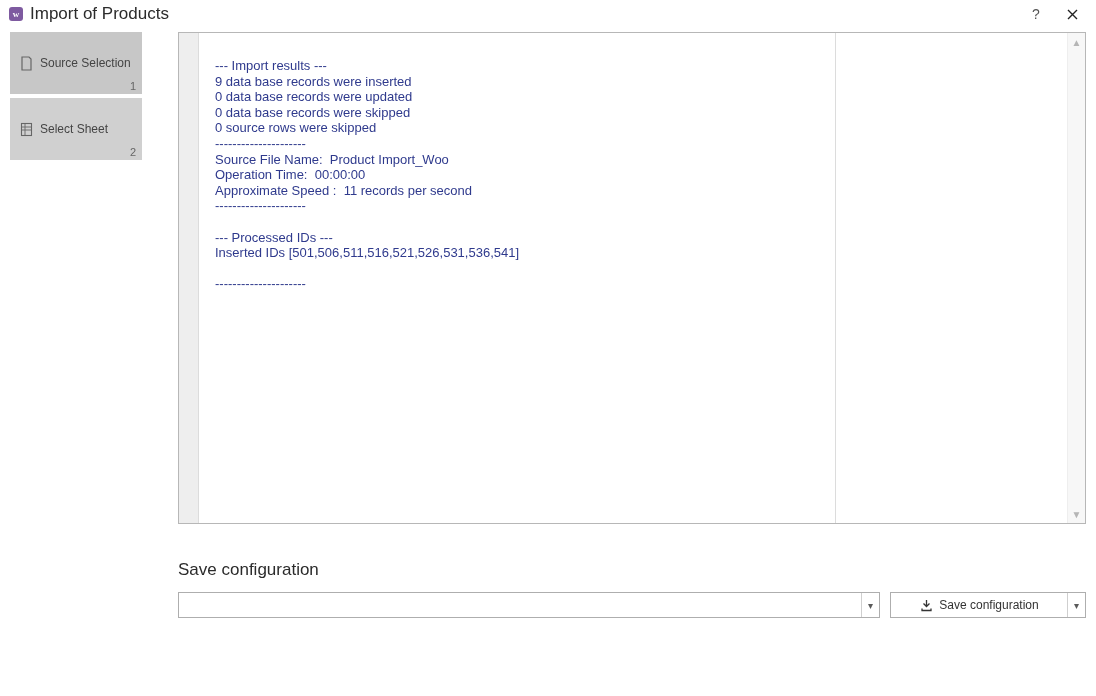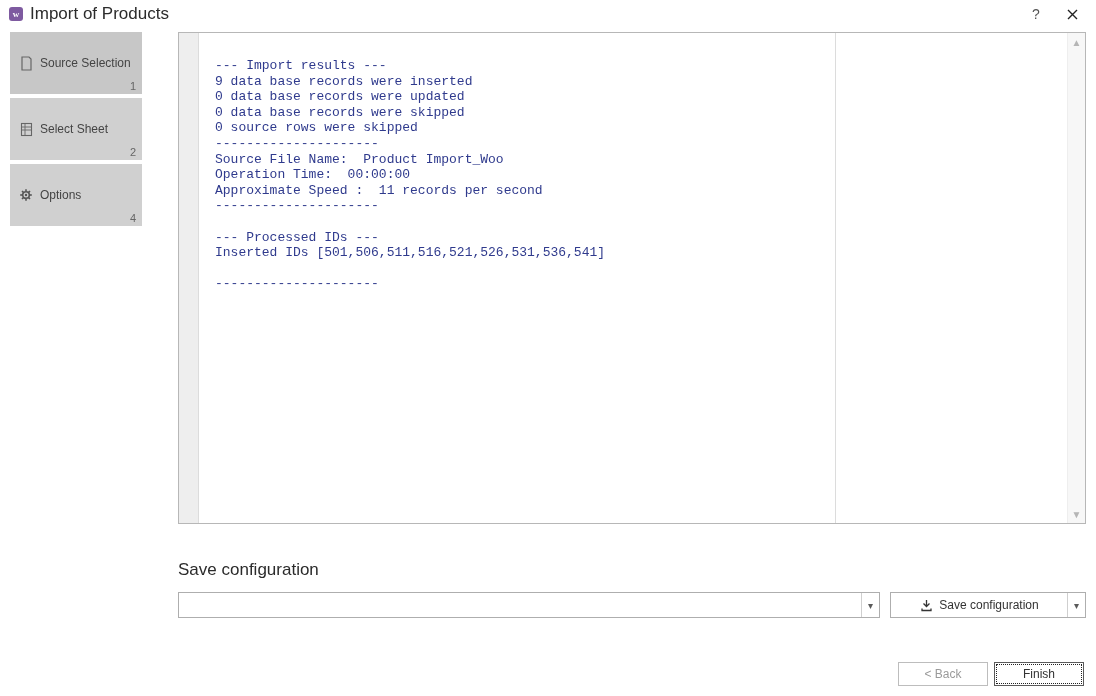--- a/index.html
+++ b/index.html
@@ -76,21 +76,21 @@
     position: relative;
   }
   .results-gutter {
     width: 20px;
     background: #eeeeee;
     border-right: 1px solid #dcdcdc;
   }
   .results-text {
     flex: 1;
     padding: 12px 16px;
-    font-family: Liberation Mono, monospace;
+    font-family: Liberation Sans, sans-serif;
     font-size: 13px;
     line-height: 1.2;
     color: #2f3a8d;
     white-space: pre;
     overflow: hidden;
   }
   .results-right {
     width: 232px;
     border-left: 1px solid #dcdcdc;
     background: #fff;
@@ -202,40 +202,20 @@
           <svg width="13" height="15" viewBox="0 0 13 15">
               <rect x="1.5" y="1.5" width="10" height="12" fill="none" stroke="#666" stroke-width="1.1"></rect>
               <path d="M1.5 5 h10 M1.5 8 h10 M5 1.5 v12" stroke="#666" stroke-width="0.9"></path>
             </svg>
         </span>
         <span class="label">Select Sheet</span>
         <span class="num">2</span>
       </div>
 
 
-      <div class="step">
-        <span class="step-icon">
-          <svg width="14" height="14" viewBox="0 0 14 14">
-              <circle cx="7" cy="7" r="3.3" fill="none" stroke="#555" stroke-width="1.6"></circle>
-              <circle cx="7" cy="7" r="1.2" fill="#555"></circle>
-          <g stroke="#555" stroke-width="1.6">
-                <path d="M7 1.2v2"></path>
-                <path d="M7 10.8v2"></path>
-                <path d="M1.2 7h2"></path>
-                <path d="M10.8 7h2"></path>
-                <path d="M3 3l1.4 1.4"></path>
-                <path d="M9.6 9.6L11 11"></path>
-                <path d="M11 3L9.6 4.4"></path>
-                <path d="M4.4 9.6L3 11"></path>
-              </g>
-            </svg>
-        </span>
-        <span class="label">Options</span>
-        <span class="num">4</span>
-      </div>
 
     </div>
 
     <div class="main">
       <div class="results-frame">
         <div class="results-gutter"></div>
         <pre class="results-text">--- Import results ---
 9 data base records were inserted
 0 data base records were updated
 0 data base records were skipped
@@ -274,22 +254,14 @@
               </span>
               <span>Save configuration</span>
             </div>
             <div class="drop">▾</div>
           </div>
         </div>
       </div>
     </div>
   </div>
 
-  <div class="footer">
-    <div class="btn disabled">
-      <span>&lt; Back</span>
-    </div>
-    <div class="btn primary">
-      <span>Finish</span>
-    </div>
-  </div>
 
 </div>
 
 </body></html>

